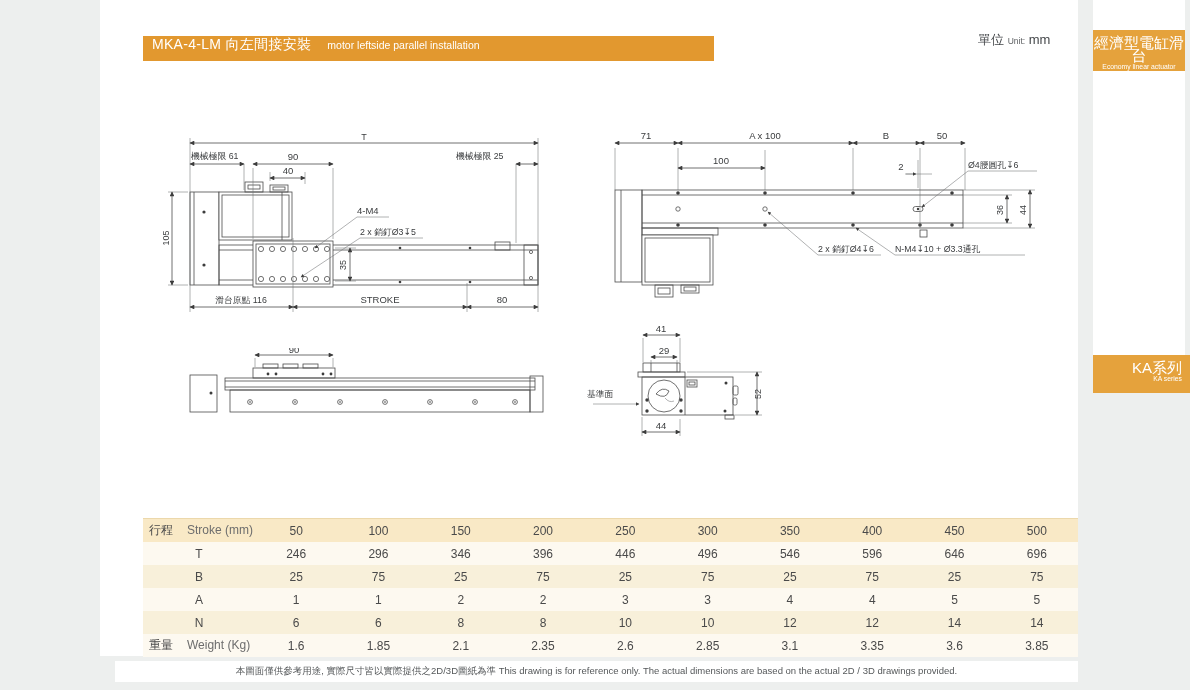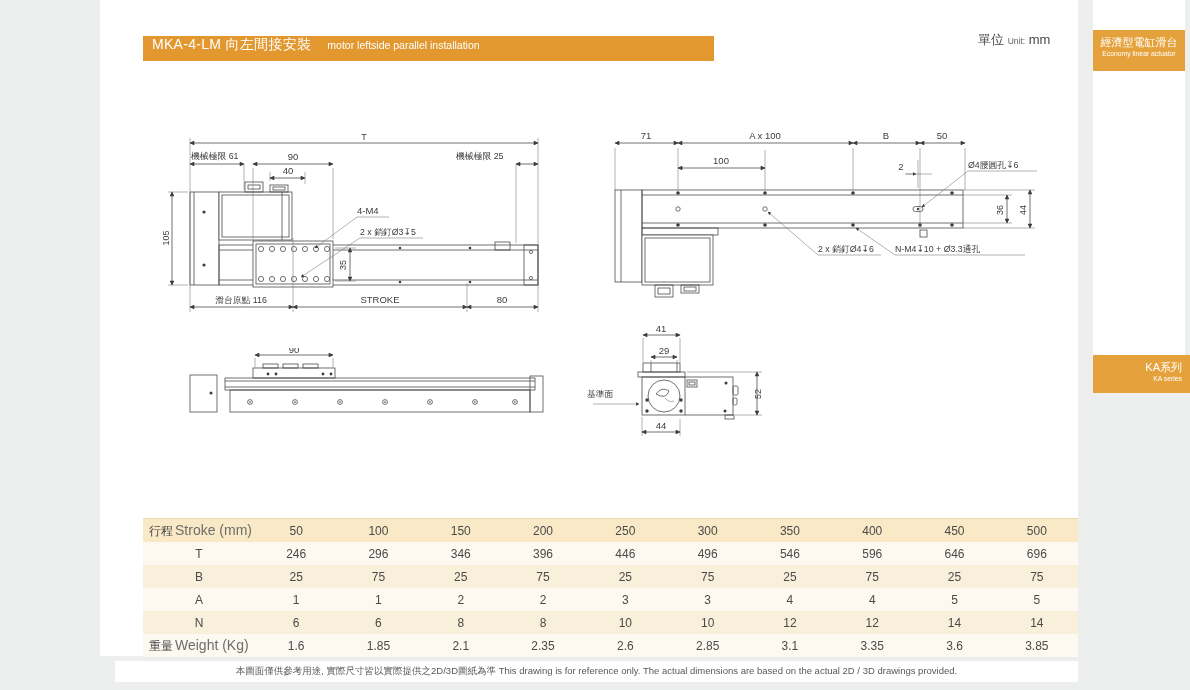--- a/index.html
+++ b/index.html
@@ -12,40 +12,40 @@
              color:#fff;display:flex;align-items:flex-start;padding-left:9px;box-sizing:border-box;white-space:nowrap;}
   .title-zh{font-size:14px;letter-spacing:.3px;}
   .title-en{font-size:10.5px;margin-left:16px;padding-top:3px;}
 
   .unit{position:absolute;left:978px;top:31px;color:#44474a;font-size:13px;white-space:nowrap;}
   .unit .small{font-size:8.5px;color:#5b5e61;margin-top:45px;}
 
   .tab{background:#e5a23c;color:#fff;position:absolute;box-sizing:border-box;}
   .tab-top{left:1093px;top:30px;width:92px;height:41px;text-align:center;padding-top:6px;}
   .tab-bottom{left:1093px;top:355px;width:97px;height:38px;text-align:right;padding:6px 8px 9px 0;}
-  .tab .zh{display:block;font-size:11px;line-height:13px;}
+  .tab .zh{display:block;font-size:15px;line-height:13px;}
   .tab .en{display:block;font-size:6.8px;line-height:9px;}
 
   .drw{position:absolute;}
   .drw line,.drw rect,.drw circle,.drw path{stroke:#4c4c4c;stroke-width:.8;fill:none;}
   .drw .thin{stroke-width:.55;stroke:#707274;}
   .drw .fillw{fill:#ffffff;}
   .drw .dot{fill:#3c3c3c;stroke:none;}
   .drw text{fill:#3a3c3e;stroke:none;font-size:9.5px;font-family:"Liberation Sans","DejaVu Sans",sans-serif;}
   .drw text.cjk{font-size:8.8px;}
   .drw text.rot{font-size:9px;}
 
   .spec-table{position:absolute;left:143px;top:518px;width:935px;color:#4a4a4a;font-size:12px;border-top:1px solid #ecd8ab;}
   .t-row{display:grid;grid-template-columns:112px repeat(10,1fr);height:23px;align-items:center;text-align:center;}
   .t-row.header{background:#f9e9c6;}
   .t-row.light{background:#fdf9f0;}
   .t-row.cream{background:#f8f0da;}
   .t-label{text-align:left;padding-left:6px;white-space:nowrap;}
   .t-label.center{text-align:center;padding-left:0;}
-  .lbl-en{font-size:14px;color:#6d6d6d;margin-left:2px;}
+  .lbl-en{font-size:12px;color:#6d6d6d;margin-left:14px;}
 
   .footer-strip{position:absolute;left:115px;top:661px;width:963px;height:21px;background:#ffffff;
                 display:flex;align-items:center;justify-content:center;text-align:right;}
   .footer-text{font-size:9.5px;color:#55585a;white-space:nowrap;}
 </style>
 </head>
 <body>
 
 <div class="canvas">
   <div class="page"></div>

